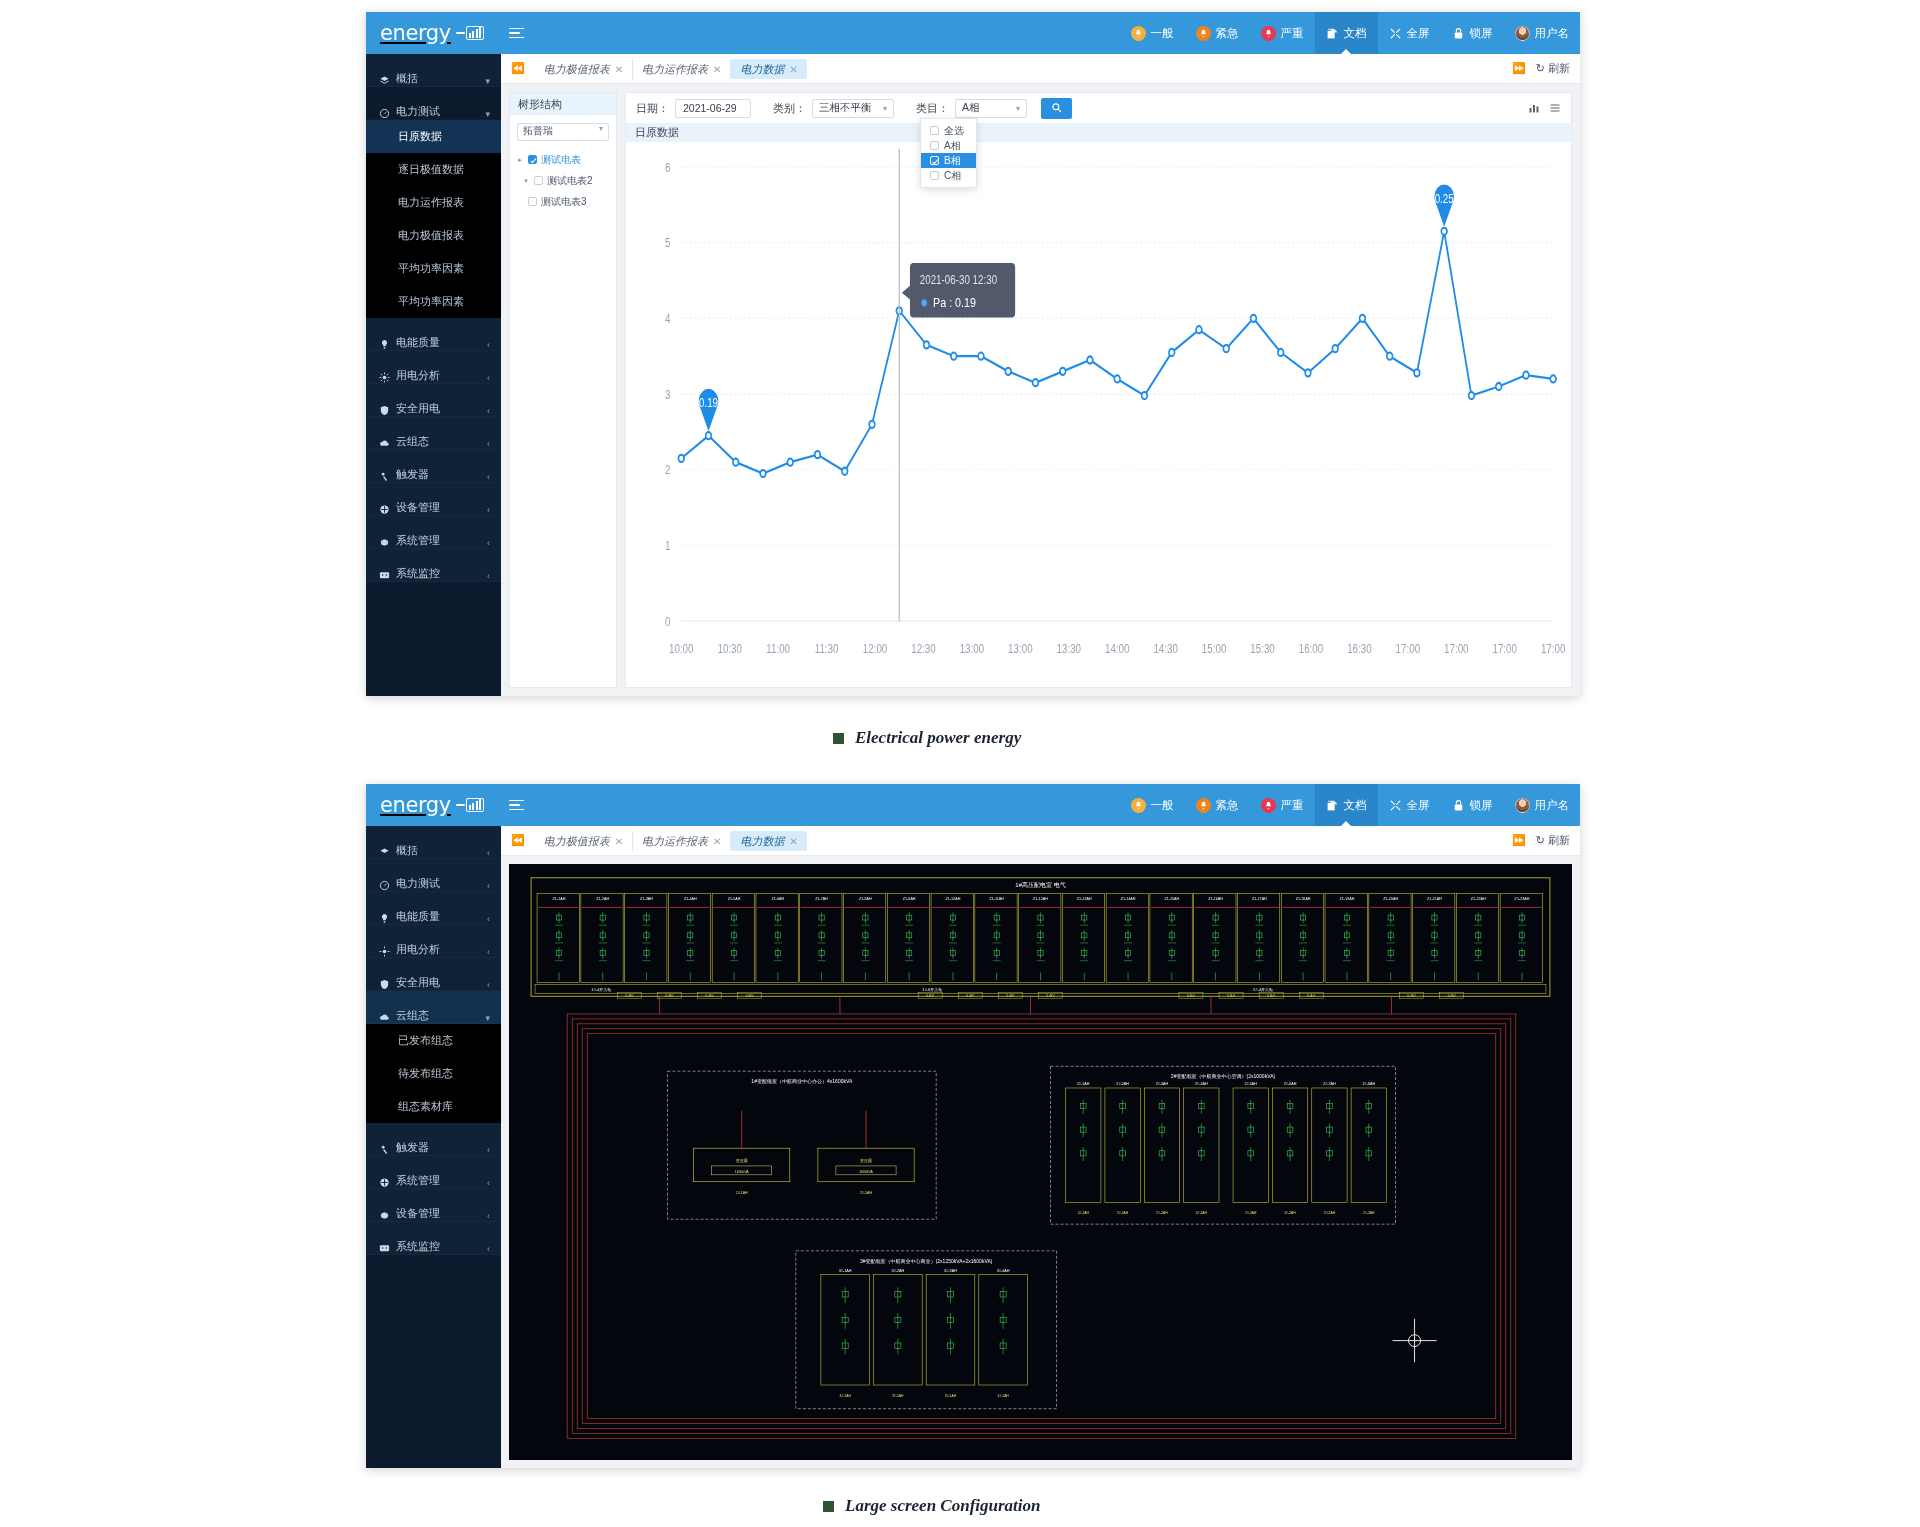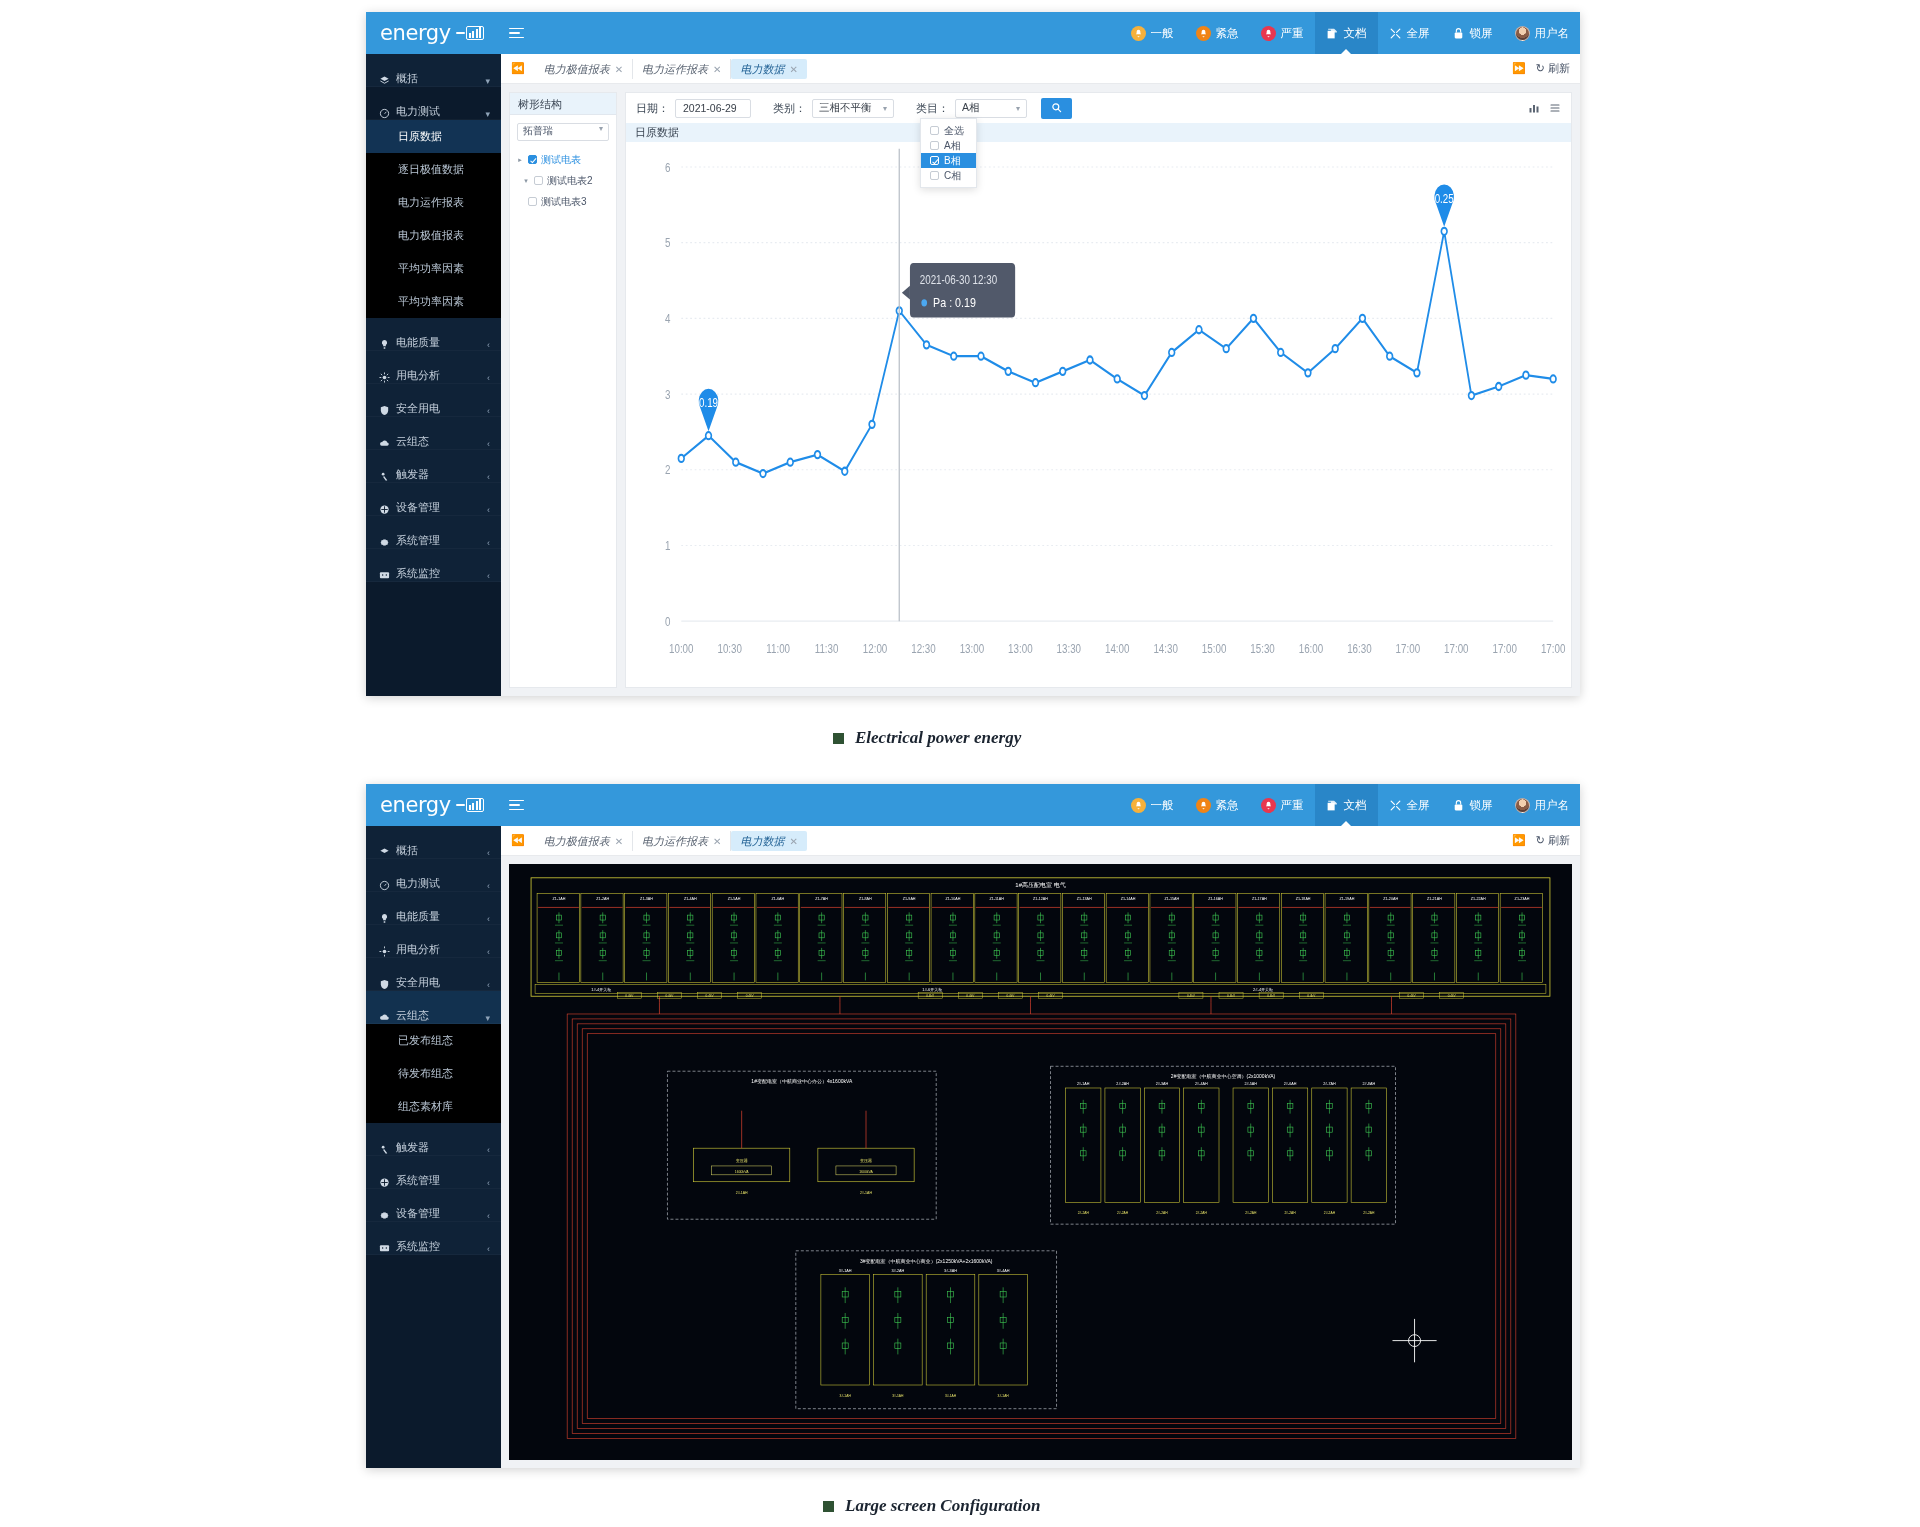--- a/index.html
+++ b/index.html
@@ -24,21 +24,21 @@
   .app2{left:366px;top:784px;width:1214px;height:684px;}
 
   
   .topbar{
     position:absolute;left:0;top:0;right:0;height:42px;
     background:#3498db;
     display:flex;align-items:center;
   }
   .brand{
     width:135px;height:42px;display:flex;align-items:center;
-    padding-left:14px;box-sizing:border-box;gap:5px;
+    padding-left:14px;box-sizing:border-box;gap:5px;text-decoration:underline;
   }
   .brand-text{
     color:#fff;font-size:21px;font-weight:400;letter-spacing:-.4px;
     font-family:"DejaVu Sans",sans-serif;
   }
   .brand-mark{display:flex;align-items:center;gap:1px;height:16px;}
   .brand-mark .dash{width:9px;height:2px;background:#fff;border-radius:1px;}
   .brand-mark .bars{
     display:flex;align-items:flex-end;gap:1.5px;height:14px;
     border:1.6px solid #fff;border-radius:2px;padding:1.5px 2px;box-sizing:border-box;

